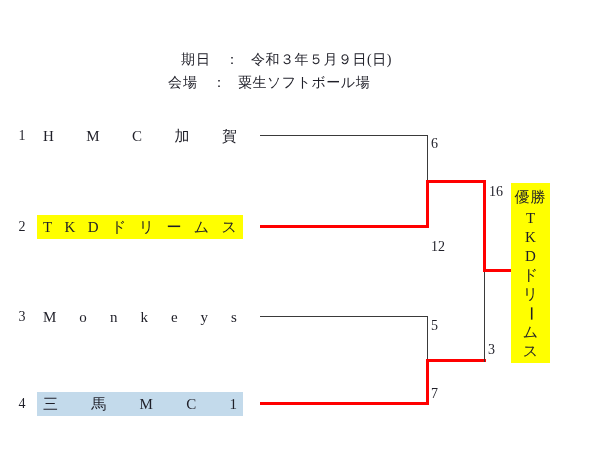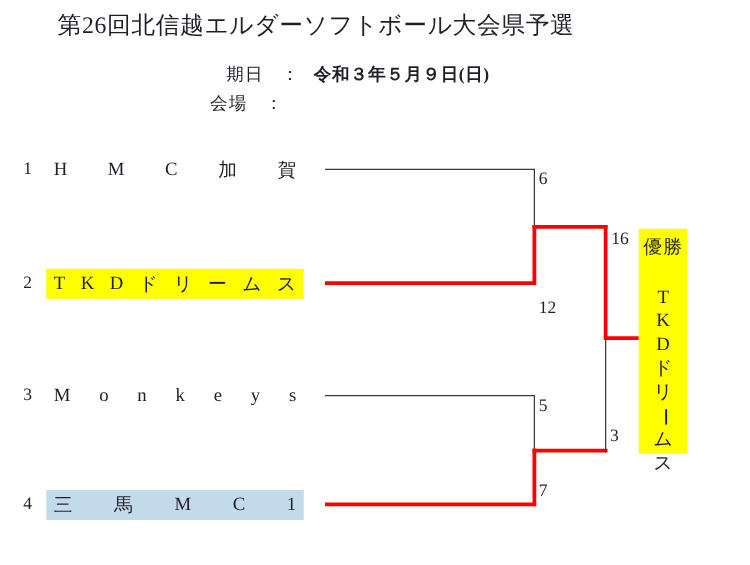--- a/index.html
+++ b/index.html
@@ -11,21 +11,21 @@
     position:relative;
     overflow:hidden;
   }
   .page{position:absolute;inset:0;}
   .title{
     position:absolute;left:46px;top:7px;
     font-size:19px;letter-spacing:0.5px;white-space:nowrap;
   }
   .meta-label{position:absolute;left:168px;font-size:14px;letter-spacing:1px;white-space:nowrap;}
   .meta-colon{position:absolute;left:212px;font-size:14px;}
-  .meta-value{position:absolute;left:238px;font-size:14px;letter-spacing:0.5px;white-space:nowrap;font-weight:bold;}
+  .meta-value{position:absolute;left:238px;font-size:14px;letter-spacing:0.5px;white-space:nowrap;}
   .meta-row1{top:51px;margin-left:13px;}
   .meta-row2{top:74px;text-align:center;}
 
   .team-row{position:absolute;left:0;height:24px;}
   .seed{
     position:absolute;left:14px;top:4px;width:16px;
     font-size:14px;text-align:center;
   }
   .team-name{
     position:absolute;left:37px;top:0;width:194px;height:24px;
@@ -38,40 +38,40 @@
   .rline{position:absolute;background:var(--red,#ff0000);}
 
   .score{
     position:absolute;font-size:14px;white-space:nowrap;
   }
 
   .winner-box{
     position:absolute;left:511px;top:183px;width:39px;height:180px;
     background:var(--win-bg,#ffff00);
     display:flex;flex-direction:column;align-items:center;
-    padding-top:5px;box-sizing:border-box;gap:20px;
+    padding-top:5px;box-sizing:border-box;
   }
   .winner-title{font-size:15px;letter-spacing:1px;white-space:nowrap;margin-bottom:2px;}
   .winner-chars{display:flex;flex-direction:column;align-items:center;}
   .winner-chars .wch{font-size:15px;line-height:19px;height:19px;}
   .winner-chars .wch.rot{transform:rotate(90deg);}
 </style>
 </head>
 <body style="--red: #ff0000; --line: #3a3a3a; --text: #1f1f28; --win-bg: #ffff00;">
 
 <div class="page">
 
-  <div class="title">第26回北信越エルダーソフトボール大会県予選</div>
 
   <span class="meta-label meta-row1">期日</span>
   <span class="meta-colon meta-row1">：</span>
   <span class="meta-value meta-row1">令和３年５月９日(日)</span>
 
   <span class="meta-label meta-row2">会場</span>
   <span class="meta-colon meta-row2">：</span>
+  <span class="meta-value meta-row2">粟生ソフトボール場</span>
 
   <div id="team-rows">
       <div class="team-row" style="top: 124px;">
         <span class="seed">1</span>
         <span class="team-name">
           <span class="ch">H</span>
           <span class="ch">M</span>
           <span class="ch">C</span>
           <span class="ch">加</span>
           <span class="ch">賀</span>

